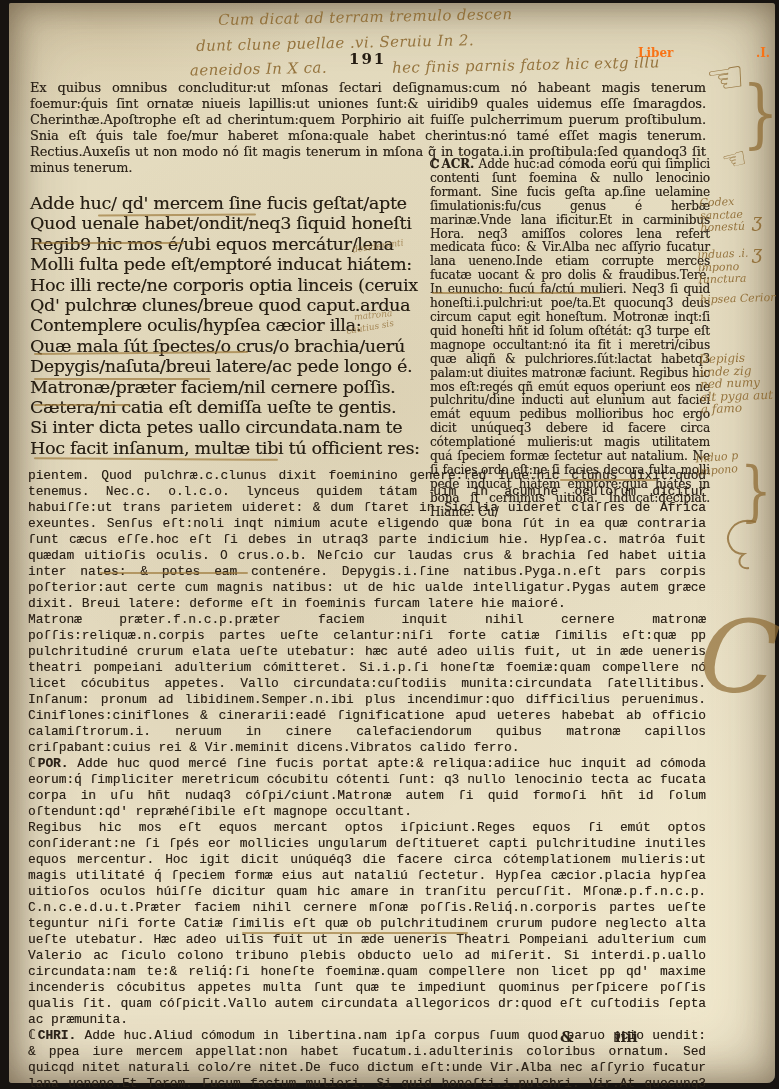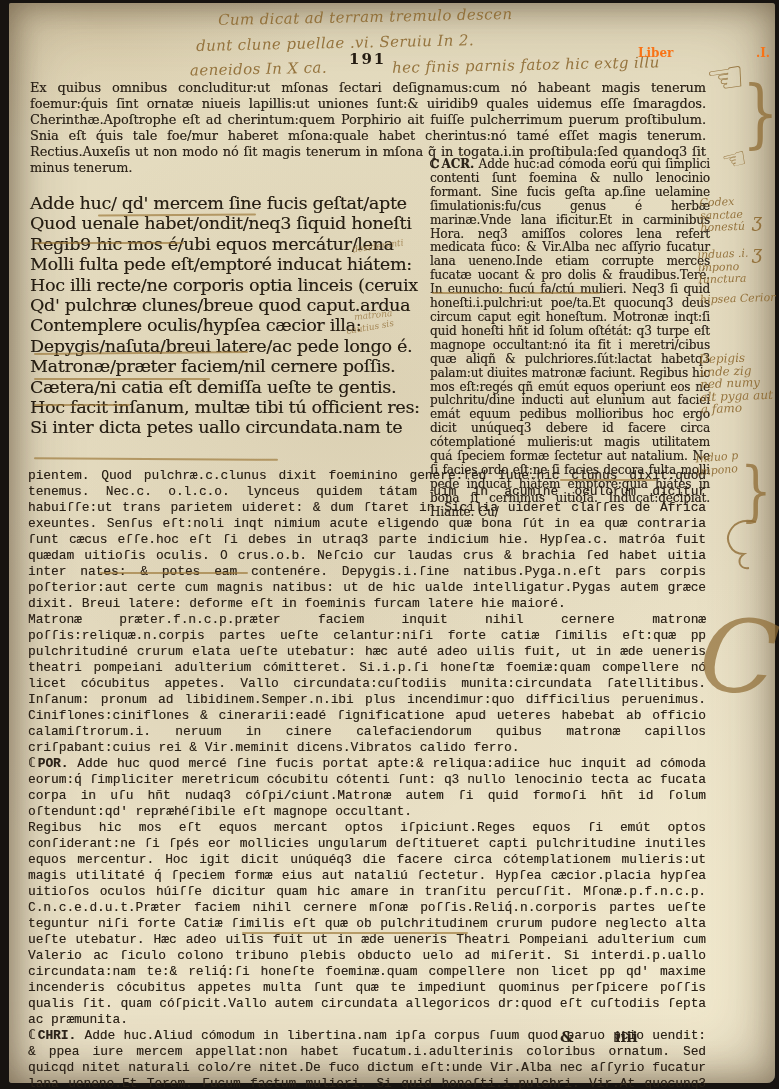--- a/index.html
+++ b/index.html
@@ -56,25 +56,26 @@
   <div class="abs printed small" style="left:30px;top:80px;width:676px;">Ex quibus omnibus concluditur:ut mſonas ſectari deſignamus:cum nó habeant magis tenerum foemur:q́uis ſint ornatæ niueis lapillis:ut uniones ſunt:&amp; uiridib9 quales uidemus eſſe ſmaragdos. Cherinthæ.Apoſtrophe eſt ad cherintum:quem Porphirio ait fuiſſe pulcherrimum puerum proſtibulum. Snia eſt q́uis tale foe/mur haberet mſona:quale habet cherintus:nó tamé eſſet magis tenerum. Rectius.Auxeſis ut non modo nó ſit magis tenerum in mſona q̃ in togata.i.in proſtibula:ſed quandoq3 ſit minus tenerum.</div>
 
   <div class="abs" style="left:30px;top:161px;margin-top:32px;">
     <div class="printed verse">Adde huc/ qd' mercem ſine fucis geſtat/apte</div>
     <div class="printed verse">Quod uenale habet/ondit/neq3 ſiquid honeſti</div>
     <div class="printed verse">Regib9 hic mos é/ubi equos mercátur/lena</div>
     <div class="printed verse">Molli fulta pede eſt/emptoré inducat hiátem:</div>
     <div class="printed verse">Hoc illi recte/ne corporis optia linceis (ceruix</div>
     <div class="printed verse">Qd' pulchræ clunes/breue quod caput.ardua</div>
     <div class="printed verse">Contemplere oculis/hypſea cæcior illa:</div>
+    <div class="printed verse">Quæ mala ſút ſpectes/o crus/o brachia/uerú</div>
     <div class="printed verse">Depygis/naſuta/breui latere/ac pede longo é.</div>
     <div class="printed verse">Matronæ/præter faciem/nil cernere poſſis.</div>
     <div class="printed verse">Cætera/ni catia eſt demiſſa ueſte te gentis.</div>
+    <div class="printed verse">Si inter dicta petes uallo circundata.nam te</div>
     <div class="printed verse">Hoc facit inſanum, multæ tibi tú officient res:</div>
-    <div class="printed verse">Si inter dicta petes uallo circundata.nam te</div>
   </div>
 
   <div class="abs printed colright" style="left:430px;top:158px;width:280px;">
     <span class="cap">ℂ</span><span class="seclabel">ACR.</span>
     <span>Adde huc:ad cómoda eorú qui ſimplici contenti ſunt foemina &amp; nullo lenocinio formant. Sine fucis geſta ap.ſine uelamine ſimulationis:fu/cus genus é herbæ marinæ.Vnde lana ificitur.Et in carminibus Hora. neq3 amiſſos colores lena refert medicata fuco: &amp; Vir.Alba nec aſſyrio fucatur lana ueneno.Inde etiam corrupte merces fucatæ uocant &amp; pro dolis &amp; fraudibus.Teré. In eunucho: fucú fa/ctú mulieri. Neq3 ſi quid honeſti.i.pulchri:ut poe/ta.Et quocunq3 deus circum caput egit honeſtum. Motronæ inqt:ſi quid honeſti hñt id ſolum oſtétát: q3 turpe eſt magnope occultant:nó ita fit i meretri/cibus quæ aliqñ &amp; pulchriores.ſút:lactat habetq3 palam:ut diuites matronæ faciunt. Regibus hic mos eſt:regés qñ emút equos operiunt eos ne pulchritu/dine inducti aut elunium aut faciei emát equum pedibus mollioribus hoc ergo dicit unúqueq3 debere id facere circa cótemplationé mulieris:ut magis utilitatem quá ſpeciem formæ ſectetur aut natalium. Ne ſi facies.ordo eſt:ne ſi facies decora fulta molli pede inducat hiátem emptoré:quia hiátes in bona ſi cernimus uitioſa. Inducat:decipiat. Hianté. Cu/</span>
   </div>
 
   <div class="abs printed small" style="left:28px;top:468px;width:678px;">
     <p>pientem. Quod pulchræ.c.clunus dixit foeminino genere:ſed Iuue.hic clunus dixit:quod tenemus. Nec.c. o.l.c.o. lynceus quidem tátam uim in acumine oculorum dicitur habuiſſe:ut trans parietem uideret: &amp; dum ſtaret in Sicilia uideret claſſes de Africa exeuntes. Senſus eſt:noli inqt nimium acute eligendo quæ bona ſút in ea quæ contraria ſunt cæcus eſſe.hoc eſt ſi debes in utraq3 parte indicium hie. Hypſea.c. matróa fuit quædam uitioſis oculis. O crus.o.b. Neſcio cur laudas crus &amp; brachia ſed habet uitia inter nates: &amp; potes eam contenére. Depygis.i.ſine natibus.Pyga.n.eſt pars corpis poſterior:aut certe cum magnis natibus: ut de hic ualde intelligatur.Pygas autem græce dixit. Breui latere: deforme eſt in foeminis furcam latere hie maioré.</p>
     <p>Matronæ præter.f.n.c.p.præter faciem inquit nihil cernere matronæ poſſis:reliquæ.n.corpis partes ueſte celantur:niſi forte catiæ ſimilis eſt:quæ pp pulchritudiné crurum elata ueſte utebatur: hæc auté adeo uilis fuit, ut in æde ueneris theatri pompeiani adulterium cómitteret. Si.i.p.ſi honeſtæ foemiæ:quam compellere nó licet cócubitus appetes. Vallo circundata:cuſtodiis munita:circundata ſatellitibus. Inſanum: pronum ad libidinem.Semper.n.ibi plus incendimur:quo difficilius peruenimus. Ciniflones:ciniflones &amp; cinerarii:eadé ſignificatione apud ueteres habebat ab officio calamiſtrorum.i. neruum in cinere calefaciendorum quibus matronæ capillos criſpabant:cuius rei &amp; Vir.meminit dicens.Vibratos calido ferro.</p>

